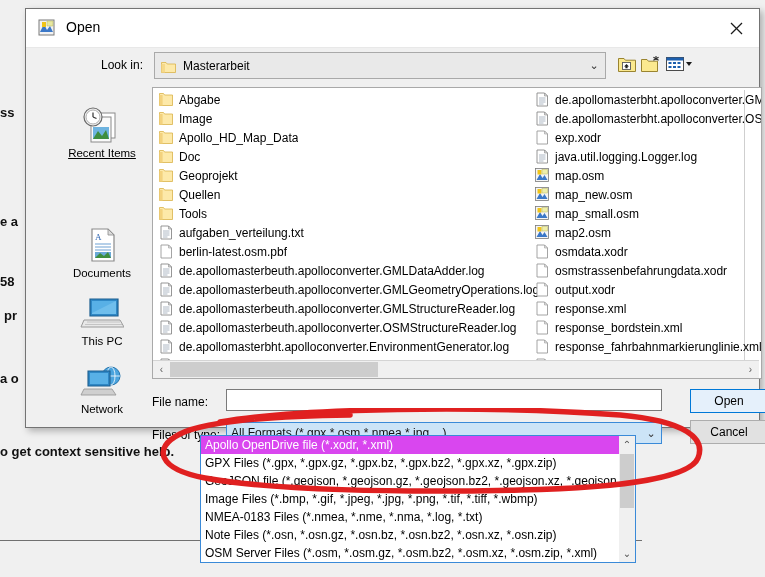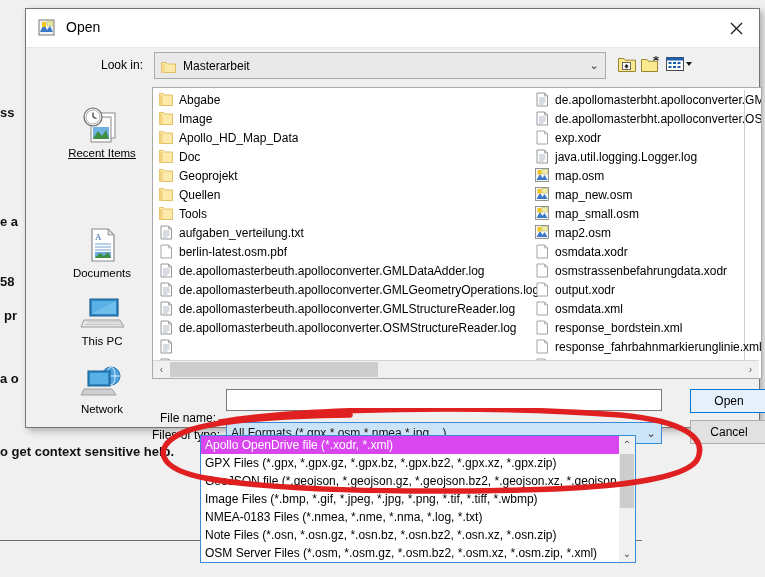--- a/index.html
+++ b/index.html
@@ -133,21 +133,21 @@
   .hs-arrow {
     position: absolute; top: 0; width: 17px; height: 17px;
     display: flex; align-items: center; justify-content: center;
     font-size: 10px; color: #606060;
   }
   #hs-left { left: 0; }
   #hs-right { right: 0; }
 
   
   #fname-label {
-    position: absolute; left: 134px; top: 386px; font-size: 12px; color: #000; margin-top: 16px;
+    position: absolute; left: 126px; top: 386px; font-size: 12px; color: #000;
   }
   #fname-input {
     position: absolute; left: 200px; top: 380px; width: 436px; height: 22px;
     background: #fff; border: 1px solid #7a7a7a;
     font-size: 12px; color: #000; padding: 0 4px; box-sizing: border-box;
     line-height: 20px;
   }
   #ftype-label {
     position: absolute; left: 126px; top: 419px; font-size: 12px; color: #000;
   }
@@ -524,20 +524,21 @@
                 <path d="M2 1 L9.5 1 L12.5 4 L12.5 14 L2 14 Z" fill="#ffffff" stroke="#8a8a8a" stroke-width="0.9"></path>
                 <path d="M9.5 1 L12.5 4 L9.5 4 Z" fill="#dcdcdc" stroke="#8a8a8a" stroke-width="0.6"></path>
                 <g stroke="#9aa6b5" stroke-width="0.8">
                   <line x1="4" y1="6" x2="10.5" y2="6"></line>
                   <line x1="4" y1="8" x2="10.5" y2="8"></line>
                   <line x1="4" y1="10" x2="10.5" y2="10"></line>
                   <line x1="4" y1="12" x2="8.5" y2="12"></line>
                 </g>
               </svg>
             </span>
+            <span class="fname">de.apollomasterbht.apolloconverter.EnvironmentGenerator.log</span>
           </div>
           <div class="fitem">
             <span class="ficon">
               <svg width="14" height="15" viewBox="0 0 14 15">
                 <path d="M2 1 L9.5 1 L12.5 4 L12.5 14 L2 14 Z" fill="#ffffff" stroke="#8a8a8a" stroke-width="0.9"></path>
                 <path d="M9.5 1 L12.5 4 L9.5 4 Z" fill="#dcdcdc" stroke="#8a8a8a" stroke-width="0.6"></path>
                 <g stroke="#9aa6b5" stroke-width="0.8">
                   <line x1="4" y1="6" x2="10.5" y2="6"></line>
                   <line x1="4" y1="8" x2="10.5" y2="8"></line>
                   <line x1="4" y1="10" x2="10.5" y2="10"></line>
@@ -674,21 +675,21 @@
             </span>
             <span class="fname">output.xodr</span>
           </div>
           <div class="fitem">
             <span class="ficon">
               <svg width="14" height="15" viewBox="0 0 14 15">
                 <path d="M2 1 L9.5 1 L12.5 4 L12.5 14 L2 14 Z" fill="#ffffff" stroke="#9a9a9a" stroke-width="0.9"></path>
                 <path d="M9.5 1 L12.5 4 L9.5 4 Z" fill="#e4e4e4" stroke="#9a9a9a" stroke-width="0.6"></path>
               </svg>
             </span>
-            <span class="fname">osmdata.xml</span>
+            <span class="fname">response.xml</span>
           </div>
           <div class="fitem">
             <span class="ficon">
               <svg width="14" height="15" viewBox="0 0 14 15">
                 <path d="M2 1 L9.5 1 L12.5 4 L12.5 14 L2 14 Z" fill="#ffffff" stroke="#9a9a9a" stroke-width="0.9"></path>
                 <path d="M9.5 1 L12.5 4 L9.5 4 Z" fill="#e4e4e4" stroke="#9a9a9a" stroke-width="0.6"></path>
               </svg>
             </span>
             <span class="fname">response_bordstein.xml</span>
           </div>

